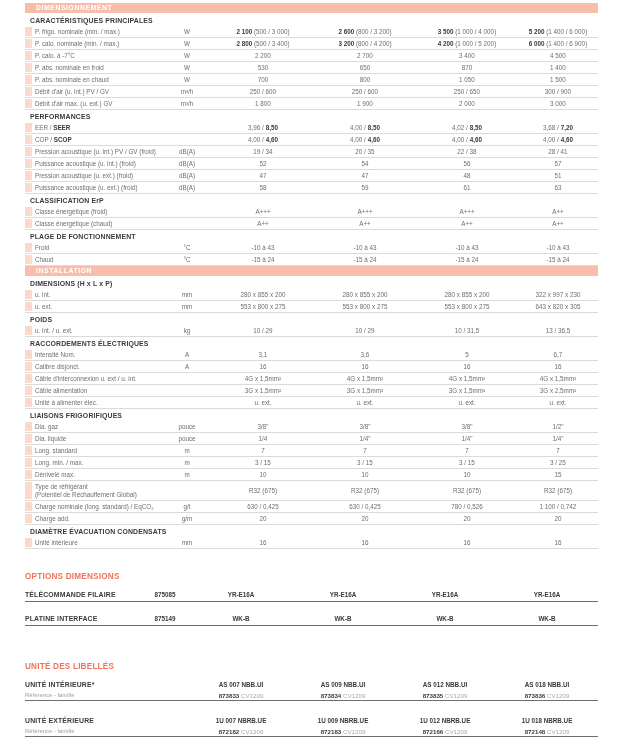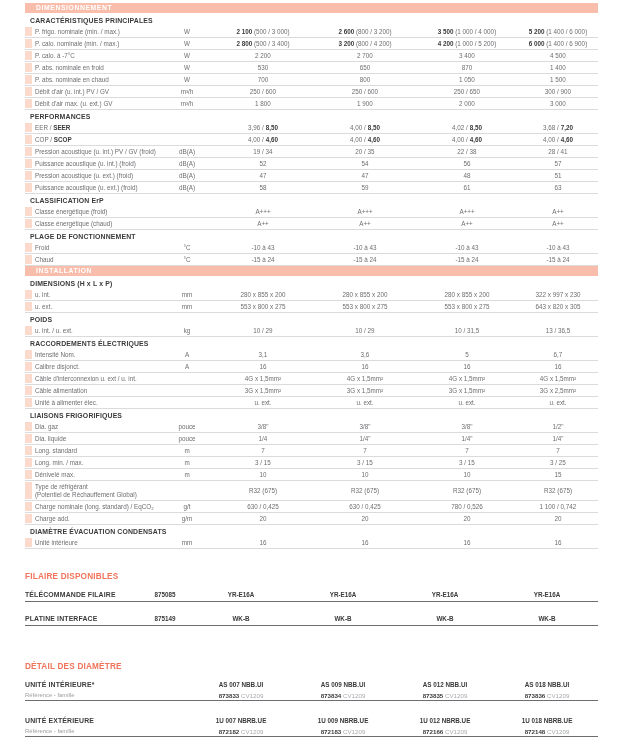--- a/index.html
+++ b/index.html
@@ -377,21 +377,21 @@
       <div class="lbl">Unité intérieure</div>
       <div class="unit">mm</div>
       <div class="val">16</div>
       <div class="val">16</div>
       <div class="val">16</div>
       <div class="val">16</div>
     </div>
   </div>
 
 <div id="options" class="abs">
-  <div class="coral-heading">FILAIRE DISPONIBLES</div>
+  <div class="coral-heading">OPTIONS DIMENSIONS</div>
   <div>
       <div class="opt-row">
         <div class="opt-label">TÉLÉCOMMANDE FILAIRE</div>
         <div class="opt-ref">875085</div>
         <div class="opt-val">YR-E16A</div>
         <div class="opt-val">YR-E16A</div>
         <div class="opt-val">YR-E16A</div>
         <div class="opt-val">YR-E16A</div>
       </div>
       <div class="opt-row">
@@ -399,21 +399,21 @@
         <div class="opt-ref">875149</div>
         <div class="opt-val">WK-B</div>
         <div class="opt-val">WK-B</div>
         <div class="opt-val">WK-B</div>
         <div class="opt-val">WK-B</div>
       </div>
     </div>
 </div>
 
 <div id="labels" class="abs">
-  <div class="coral-heading">DÉTAIL DES DIAMÈTRE</div>
+  <div class="coral-heading">UNITÉ DES LIBELLÉS</div>
   <div>
       <div class="block">
         <div class="mod-row">
           <div class="blk-title">UNITÉ INTÉRIEURE*</div>
           <div></div>
           <div class="mod-val">AS 007 NBB.UI</div>
           <div class="mod-val">AS 009 NBB.UI</div>
           <div class="mod-val">AS 012 NBB.UI</div>
           <div class="mod-val">AS 018 NBB.UI</div>
         </div>

